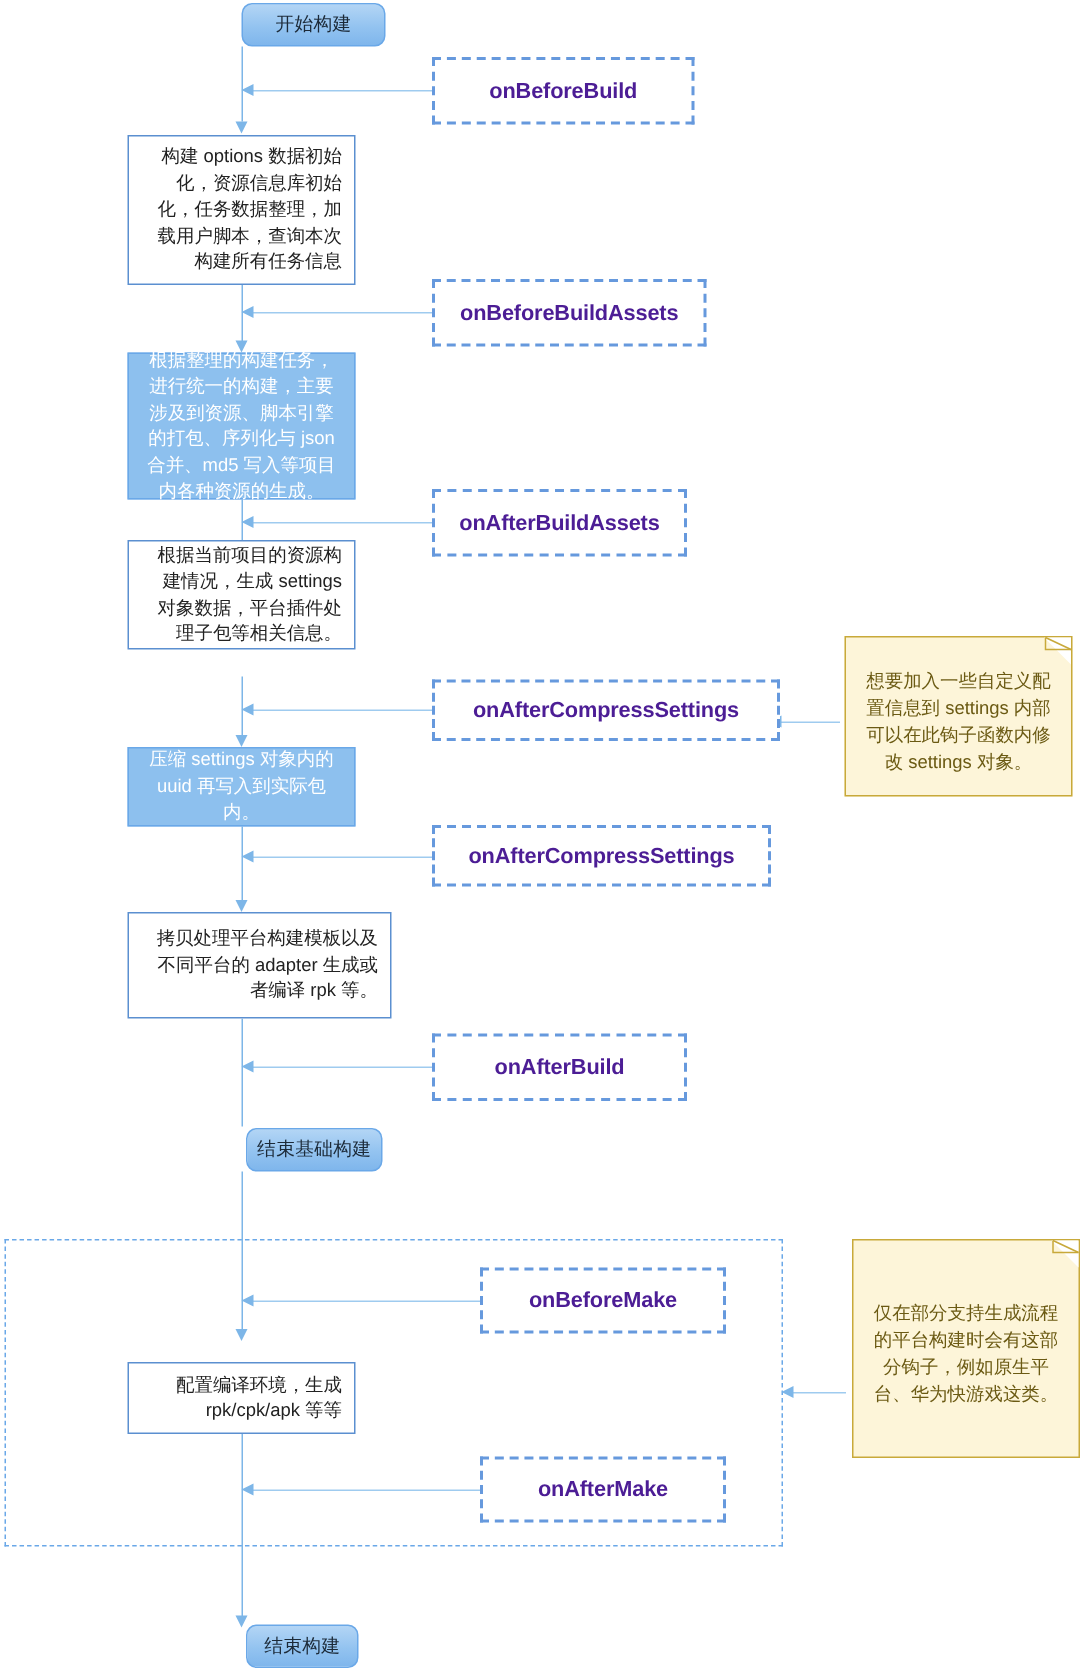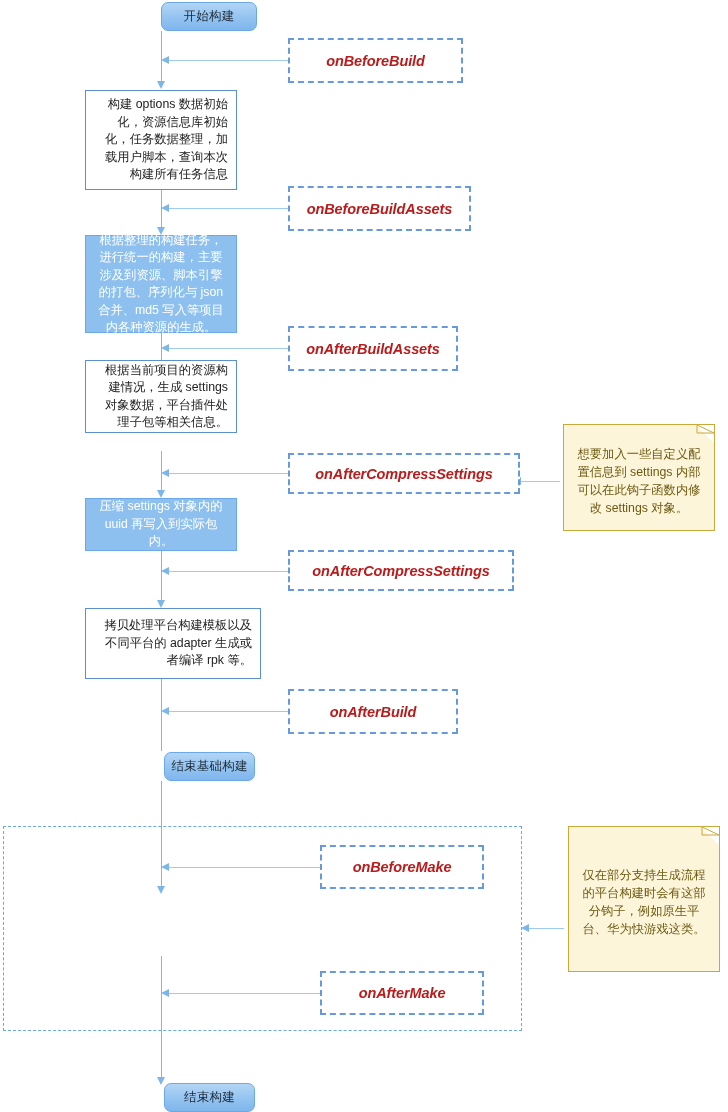--- a/index.html
+++ b/index.html
@@ -61,29 +61,28 @@
     align-items: center;
     justify-content: center;
     text-align: center;
     padding: 4px 8px;
   }
 
   
   .hook {
     border: 2px dashed #6699dd;
     background: #ffffff;
-    color: #b91c1c;
+    color: #4c1d95;
     font-size: 14.5px;
     font-weight: 700;
     display: flex;
     align-items: center;
     justify-content: center;
     text-align: center;
     letter-spacing: -.1px;
-    font-style: italic;
   }
 
   
   .group-box {
     border: 1px dashed #6aa8e8;
     background: transparent;
   }
 
   
   .note {
@@ -210,22 +209,25 @@
   </div>
 
   <div class="abs proc" style="left:85px; top:608px; width:176px; height:71px;">
     <span>拷贝处理平台构建模板以及不同平台的 adapter 生成或者编译 rpk 等。</span>
   </div>
 
   <div class="abs term" style="left:116px; top:752px; width:91px; height:29px;">
     <span>结束基础构建</span>
   </div>
 
-
-  <div class="abs term" style="left:116px; top:1083px; width:91px; height:29px;">
+  <div class="abs proc" style="left:85px; top:908px; width:152px; height:48px;">
+    <span>配置编译环境，生成 rpk/cpk/apk 等等</span>
+  </div>
+
+  <div class="abs term" style="left:116px; top:1083px; width:75px; height:29px;">
     <span>结束构建</span>
   </div>
 
   <div class="abs hook" style="left:288px; top:38px; width:175px; height:45px;">
     <span>onBeforeBuild</span>
   </div>
 
   <div class="abs hook" style="left:288px; top:186px; width:183px; height:45px;">
     <span>onBeforeBuildAssets</span>
   </div>

